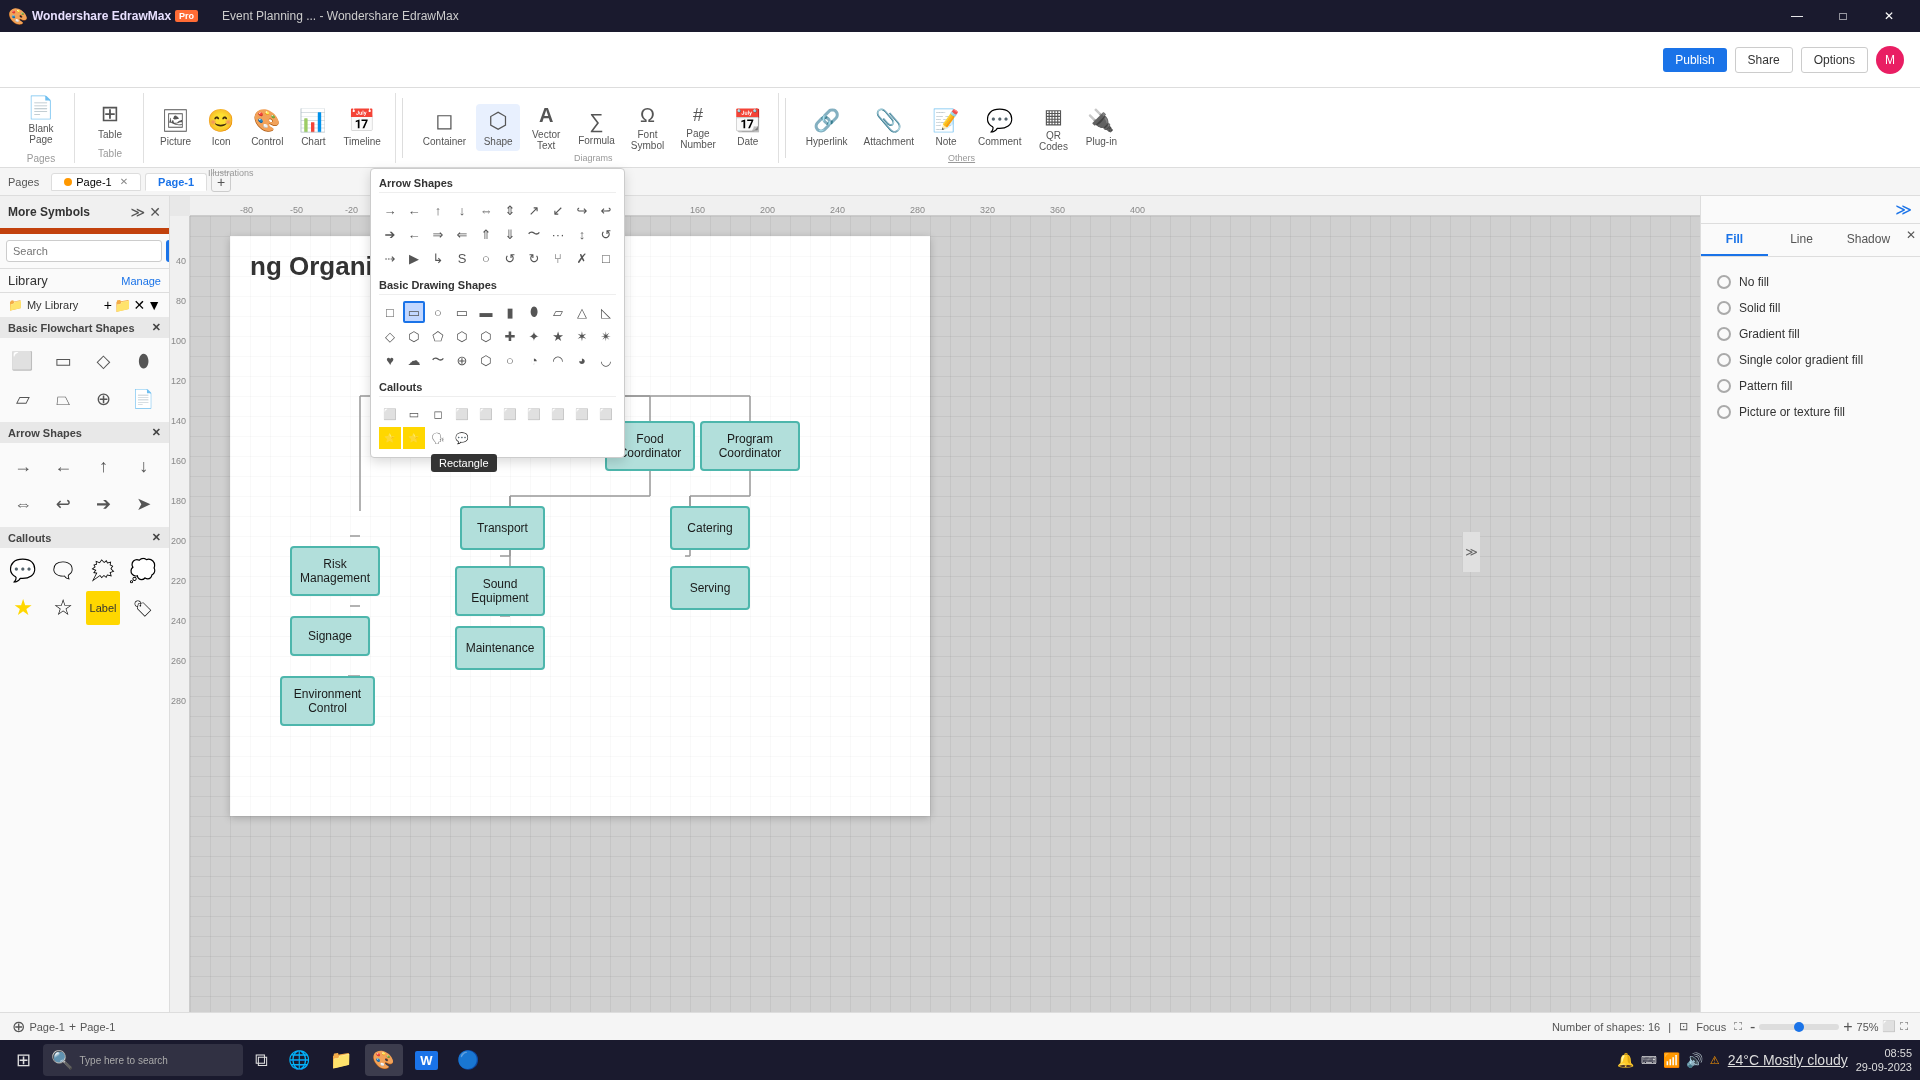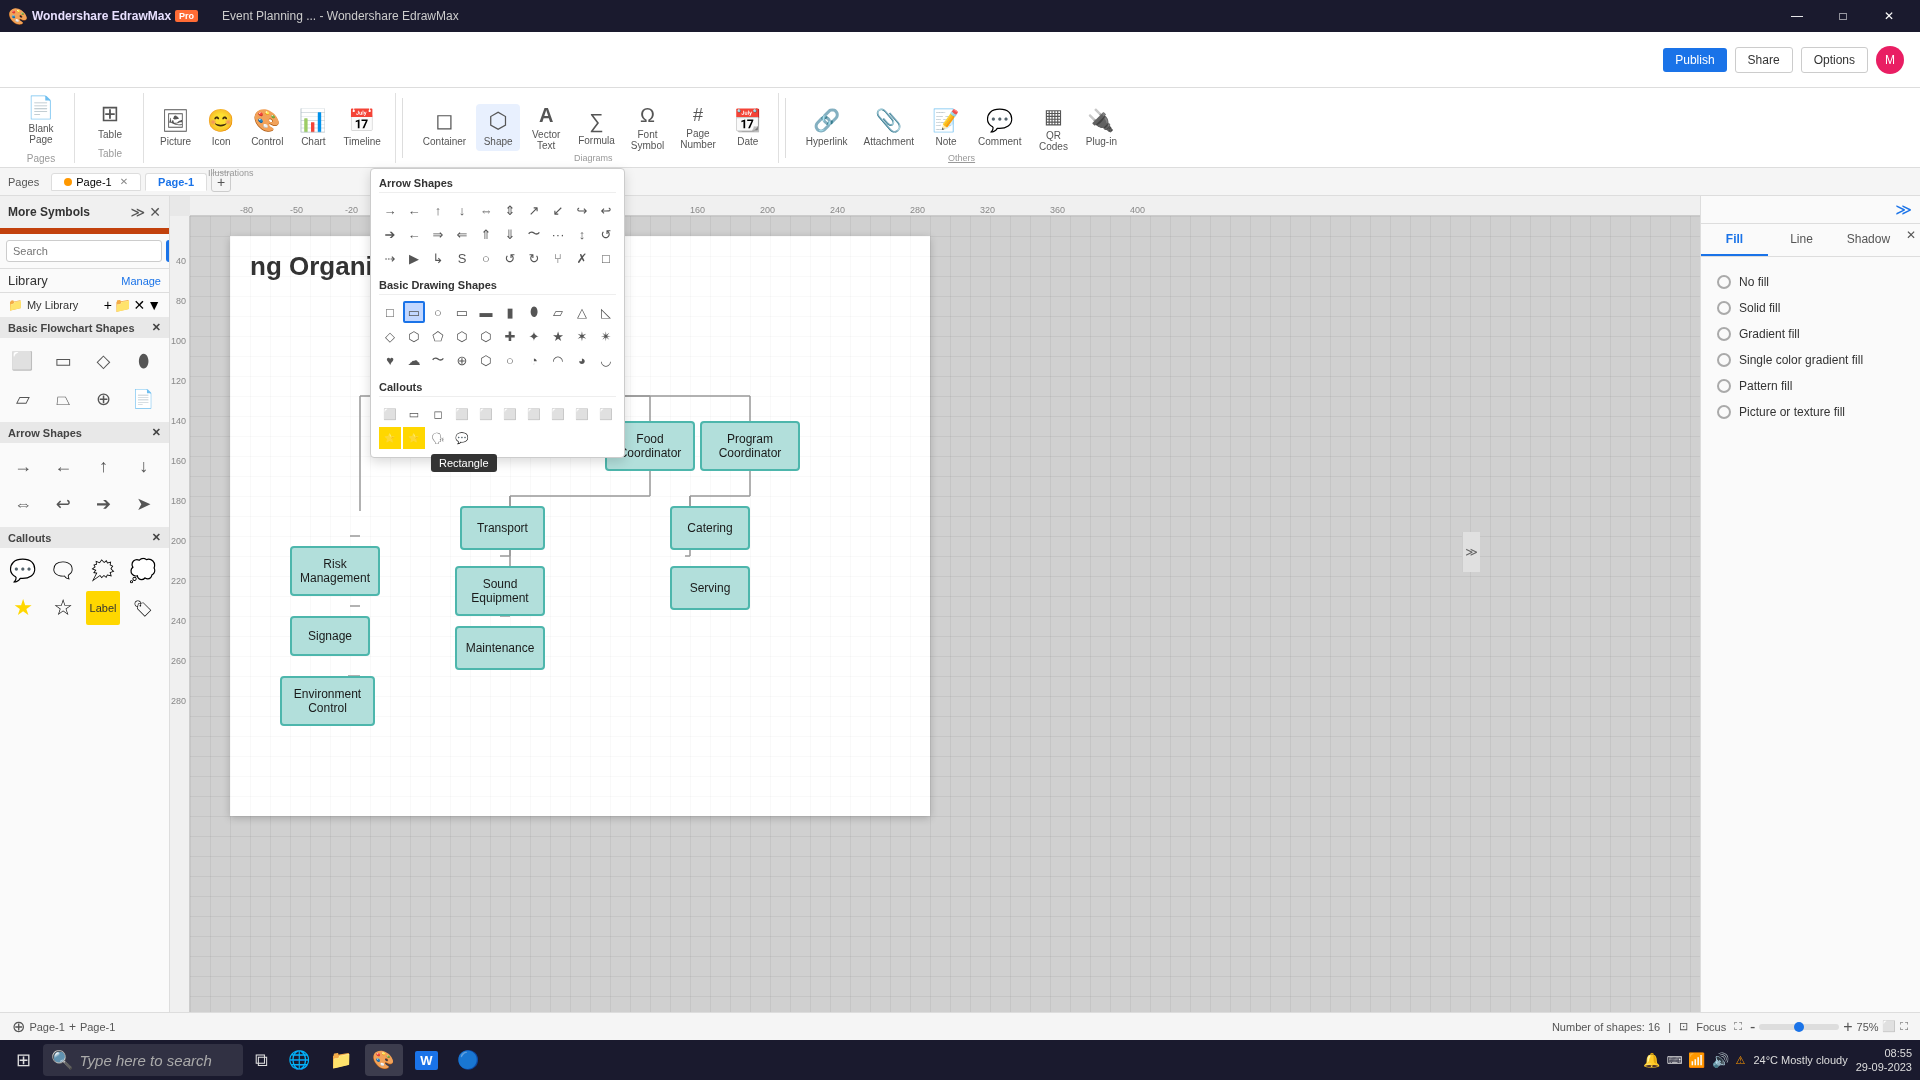--- a/index.html
+++ b/index.html
@@ -672,21 +672,21 @@
     </div>
   </div>
 </div>
 
 <div class="taskbar" style="z-index:1000;">
   <div class="taskbar-item">
     <span class="taskbar-icon">⊞</span>
   </div>
   <div class="taskbar-item" style="width:200px;background:rgba(255,255,255,0.1);border-radius:4px;">
     <span class="taskbar-icon">🔍</span>
-    <span style="font-size:15px;color:#aaa;font-style:italic;">Type here to search</span>
+    <span style="font-size:10px;color:#aaa;">Type here to search</span>
   </div>
   <div class="taskbar-item">
     <span class="taskbar-icon">⧉</span>
   </div>
   <div class="taskbar-item">
     <span class="taskbar-icon">🌐</span>
   </div>
   <div class="taskbar-item">
     <span class="taskbar-icon">📁</span>
   </div>
@@ -700,19 +700,19 @@
     <span class="taskbar-icon">🔵</span>
   </div>
   <div class="taskbar-right">
     <div class="sys-tray">
       <span style="font-size:14px;cursor:pointer;">🔔</span>
       <span style="font-size:11px;cursor:pointer;">⌨</span>
       <span style="font-size:14px;cursor:pointer;">📶</span>
       <span style="font-size:14px;cursor:pointer;">🔊</span>
       <span style="font-size:11px;cursor:pointer;color:#ff9800;">⚠</span>
     </div>
-    <span style="font-size:11px;color:#ddd;">24°C  Mostly cloudy</span>
+    <span style="font-size:14px;color:#ddd;text-decoration:underline;">24°C  Mostly cloudy</span>
     <div class="time-display">
       <div>08:55</div>
       <div>29-09-2023</div>
     </div>
   </div>
 </div>
 
 </body></html>

